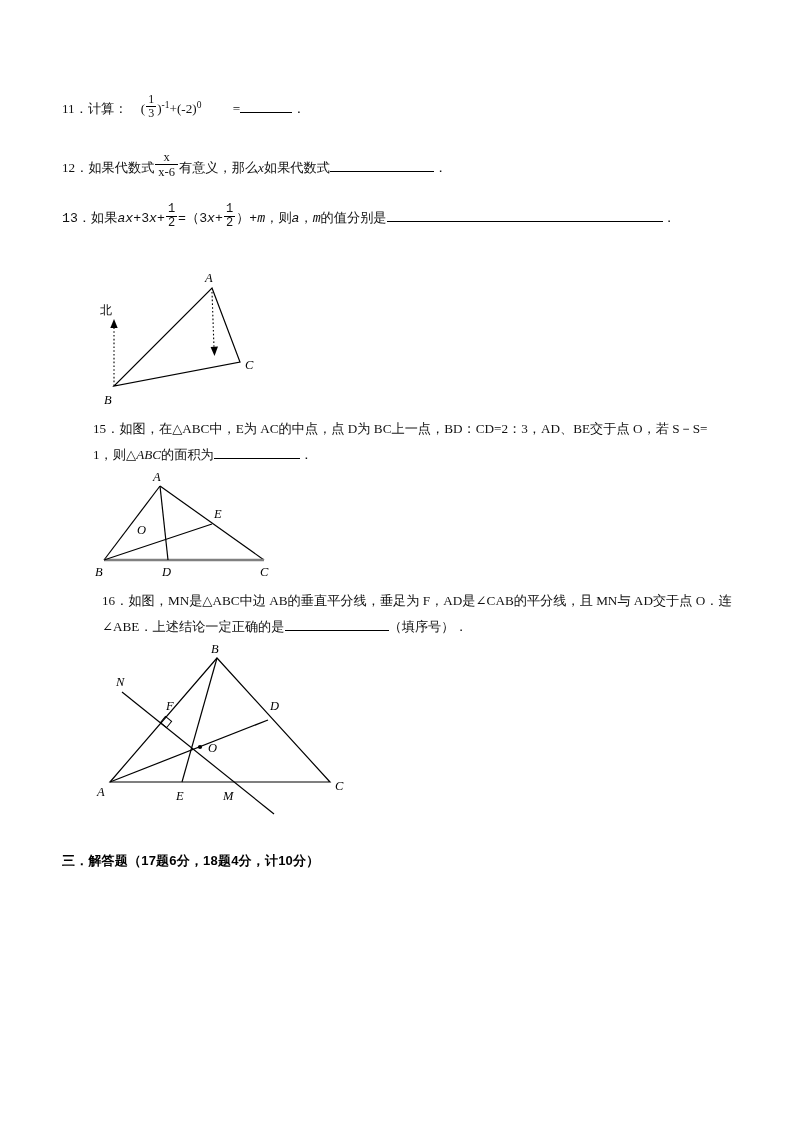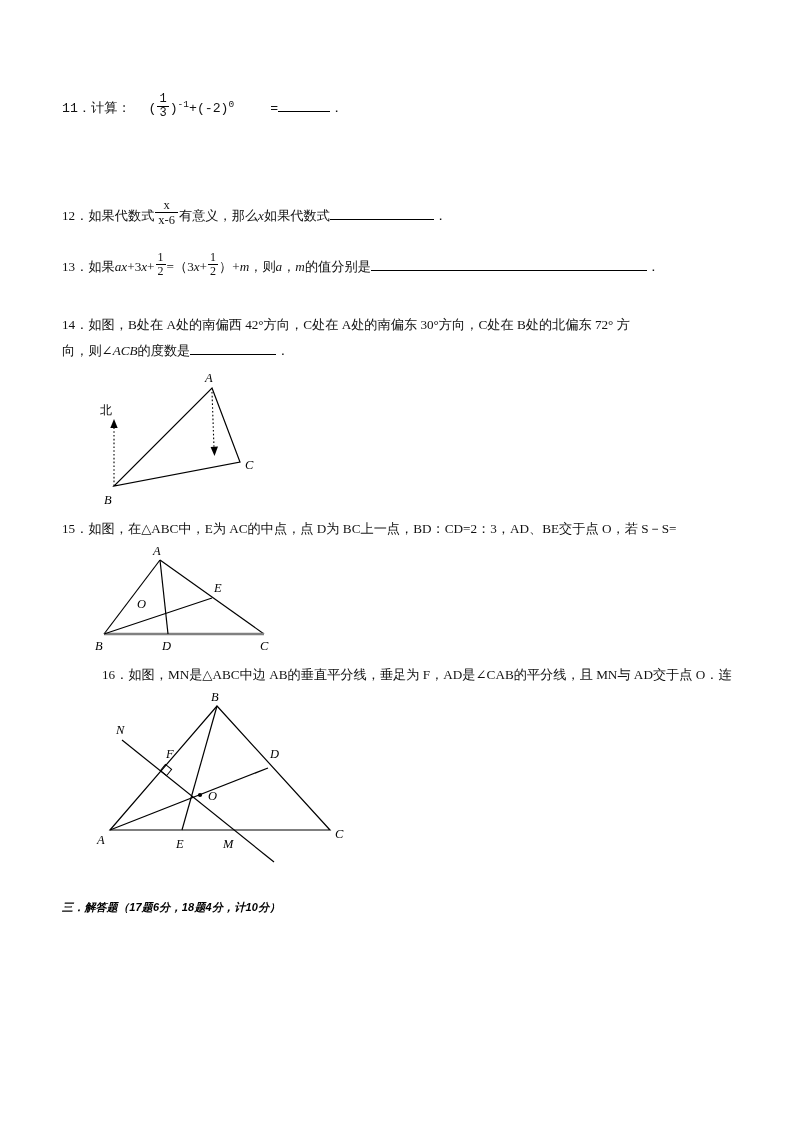--- a/index.html
+++ b/index.html
@@ -116,73 +116,69 @@
   .cn-label {
     font-family: "Liberation Sans", sans-serif;
     font-size: 12px;
     font-style: normal;
   }
 
   
   .sec-head {
     font-family: "Liberation Sans", "DejaVu Sans", sans-serif;
     font-weight: bold;
-    font-size: 11px;
+    font-size: 13px;
     letter-spacing: 0.2px;
-    font-style: italic;
   }
 </style>
 </head>
 <body>
 
 <div class="page">
 <div class="content">
 
-  <div class="q" style="height:56px;font-family:Liberation Mono, monospace;">
+  <div class="q" style="height:56px;">
     <span class="q-num">11．计算：</span>
     <span style="margin-left:10px;">
       <span>(</span><span class="frac"><span class="num">1</span><span class="den">3</span></span><span>)</span><sup class="exp">-1</sup><span>+</span><span>(-2)</span><sup class="exp">0</sup>
     </span>
     <span style="margin-left:28px;">=</span><span class="blank b-sm"></span><span>．</span>
   </div>
 
-  <div class="q" style="height:54px;margin-top:48px;">
+  <div class="q" style="height:54px;">
     <span>12．如果代数式</span><span class="frac-x"><span class="num">x</span><span class="den">x-6</span></span><span>有意义，那么</span><span class="ital">x</span><span>如果代数式</span><span class="blank b-lg"></span><span>．</span>
   </div>
 
-  <div class="q" style="height:58px;">
+  <div class="q" style="height:58px;font-family:Liberation Mono, monospace;">
     <span>13．如果</span><span class="ital">ax</span><span>+3</span><span class="ital">x</span><span>+</span><span class="frac"><span class="num">1</span><span class="den">2</span></span><span>=（3</span><span class="ital">x</span><span>+</span><span class="frac"><span class="num">1</span><span class="den">2</span></span><span>）+</span><span class="ital">m</span><span>，则</span><span class="ital">a</span><span>，</span><span class="ital">m</span><span>的值分别是</span><span class="blank b-xl"></span><span>．</span>
   </div>
 
-  <div class="q">
-    <div class="para">14．如图，B处在 A处的南偏西 42°方向，C处在 A处的南偏东 30°方向，C处在 B处的北偏东 72° 方</div>
-    <div>
-      <span>向，则∠</span><span class="ital">ACB</span><span>的度数是</span><span class="blank b-md"></span><span>．</span>
-    </div>
-  </div>
 
   <div class="fig" style="height:146px;">
     <svg width="240" height="146" viewBox="0 0 240 146" style="margin-left:22px;">
 
       <polygon points="128,24 156,98 30,122" fill="none" stroke="#000" stroke-width="1.2"></polygon>
 
       <line x1="30" y1="122" x2="30" y2="62" stroke="#000" stroke-width="1.1" stroke-dasharray="1.6,2.2"></line>
       <polygon points="30,55 26.3,64 33.7,64" fill="#000"></polygon>
 
       <line x1="128" y1="28" x2="130" y2="84" stroke="#000" stroke-width="1.1" stroke-dasharray="1.6,2.2"></line>
       <polygon points="130.5,92 126.6,83 134,82.6" fill="#000"></polygon>
       <text class="fig-label" x="121" y="18">A</text>
       <text class="fig-label" x="20" y="140">B</text>
       <text class="fig-label" x="161" y="105">C</text>
       <text class="cn-label" x="16" y="50">北</text>
     </svg>
   </div>
 
-  <div class="q" style="margin-top:6px;">
+  <div class="q" style="margin-top:6px;margin-left:31px;">
     <div class="para">15．如图，在△ABC中，E为 AC的中点，点 D为 BC上一点，BD：CD=2：3，AD、BE交于点 O，若 S－S=</div>
+    <div>
+      <span>1，则△</span><span class="ital">ABC</span><span>的面积为</span><span class="blank b-md"></span><span>．</span>
+    </div>
   </div>
 
   <div class="fig" style="height:112px;">
     <svg width="220" height="112" viewBox="0 0 220 112" style="margin-left:28px;">
 
       <line x1="70" y1="18" x2="14" y2="92" stroke="#000" stroke-width="1.2"></line>
       <line x1="70" y1="18" x2="174" y2="92" stroke="#000" stroke-width="1.2"></line>
       <line x1="14" y1="92" x2="174" y2="92" stroke="#808080" stroke-width="2.6"></line>
 
       <line x1="70" y1="18" x2="78" y2="92" stroke="#000" stroke-width="1.2"></line>
@@ -192,20 +188,23 @@
       <text class="fig-label" x="5" y="108">B</text>
       <text class="fig-label" x="170" y="108">C</text>
       <text class="fig-label" x="72" y="108">D</text>
       <text class="fig-label" x="124" y="50">E</text>
       <text class="fig-label" x="47" y="66">O</text>
     </svg>
   </div>
 
   <div class="q" style="margin-top:8px;margin-left:40px;">
     <div class="para">16．如图，MN是△ABC中边 AB的垂直平分线，垂足为 F，AD是∠CAB的平分线，且 MN与 AD交于点 O．连</div>
+    <div>
+      <span>∠ABE．上述结论一定正确的是</span><span class="blank b-lg"></span><span>（填序号）．</span>
+    </div>
   </div>
 
   <div class="fig" style="height:190px;">
     <svg width="280" height="190" viewBox="0 0 280 190" style="margin-left:30px;">
 
       <polygon points="18,142 125,18 238,142" fill="none" stroke="#000" stroke-width="1.2"></polygon>
 
       <line x1="30" y1="52" x2="182" y2="174" stroke="#000" stroke-width="1.2"></line>
 
       <line x1="18" y1="142" x2="176" y2="80" stroke="#000" stroke-width="1.2"></line>

